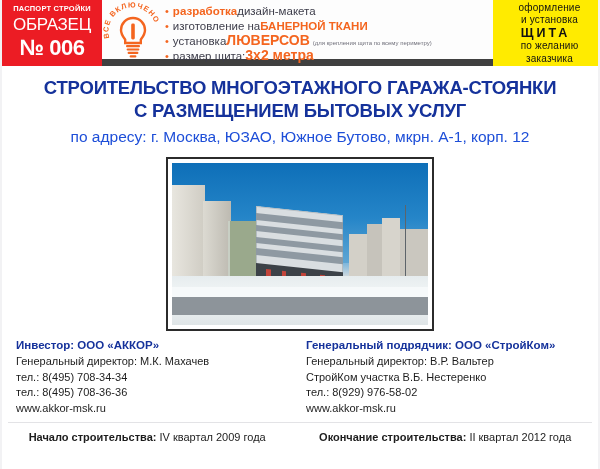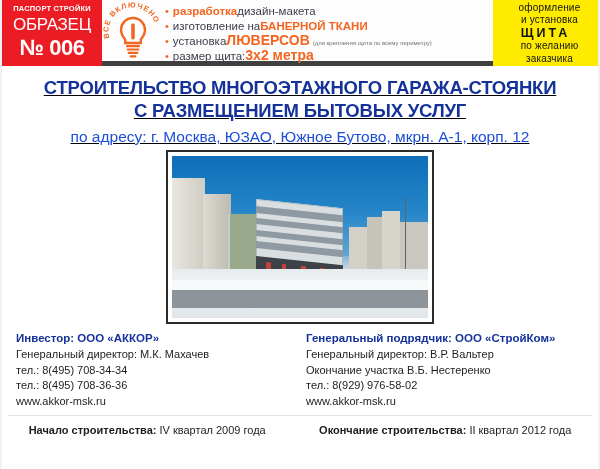--- a/index.html
+++ b/index.html
@@ -15,21 +15,21 @@
     background:#ffffff;
     border-left:2px solid #f2f2f4;
     border-right:2px solid #f2f2f4;
   }
 
   
   .header {
     position:relative;
     height:66px;
     background:#fdfdfd;
-    border-bottom:5px solid #404040;
+    border-bottom:7px solid #404040;
   }
   .stamp {
     position:absolute; left:0; top:0;
     width:100px; height:66px;
     background:#ec1c24;
     color:#ffffff;
     text-align:center;
     padding-top:3px;
   }
   .stamp-kicker {
@@ -76,21 +76,21 @@
     width:105px; height:66px;
     background:#ffeb00;
     color:#111;
     text-align:center;
     padding-top:2px;
   }
   .y-line { font-size:10px; line-height:12.4px; letter-spacing:.2px;margin-left:8px; }
   .y-big  { font-size:12.5px; font-weight:bold; letter-spacing:3px; line-height:13.5px; }
 
   
-  .title-zone { padding:10px 10px 0; text-align:center;text-decoration:underline; }
+  .title-zone { padding:10px 10px 7px; text-align:center; }
   .title-main {
     color:#15329b;
     font-size:18.5px; font-weight:bold; line-height:23px;
     letter-spacing:-.2px;
   }
   .title-sub {
     color:#1d4ed8;
     font-size:15.5px; font-weight:400; line-height:24px;
     margin-top:3px;
   }
@@ -309,21 +309,21 @@
     <div class="col left">
       <div class="c-head">Инвестор: ООО «АККОР»</div>
       <div class="c-line">Генеральный директор: М.К. Махачев</div>
       <div class="c-line">тел.: 8(495) 708-34-34</div>
       <div class="c-line">тел.: 8(495) 708-36-36</div>
       <div class="c-line">www.akkor-msk.ru</div>
     </div>
     <div class="col right">
       <div class="c-head">Генеральный подрядчик: ООО «СтройКом»</div>
       <div class="c-line">Генеральный директор: В.Р. Вальтер</div>
-      <div class="c-line">Окончание участка В.Б. Нестеренко</div>
+      <div class="c-line">СтройКом участка В.Б. Нестеренко</div>
       <div class="c-line">тел.: 8(929) 976-58-02</div>
       <div class="c-line">www.akkor-msk.ru</div>
     </div>
   </div>
 
   <div class="divider"></div>
   <div class="footer">
     <div class="f-item">
       <b>Начало строительства:</b>
       <span>IV квартал 2009 года</span>

